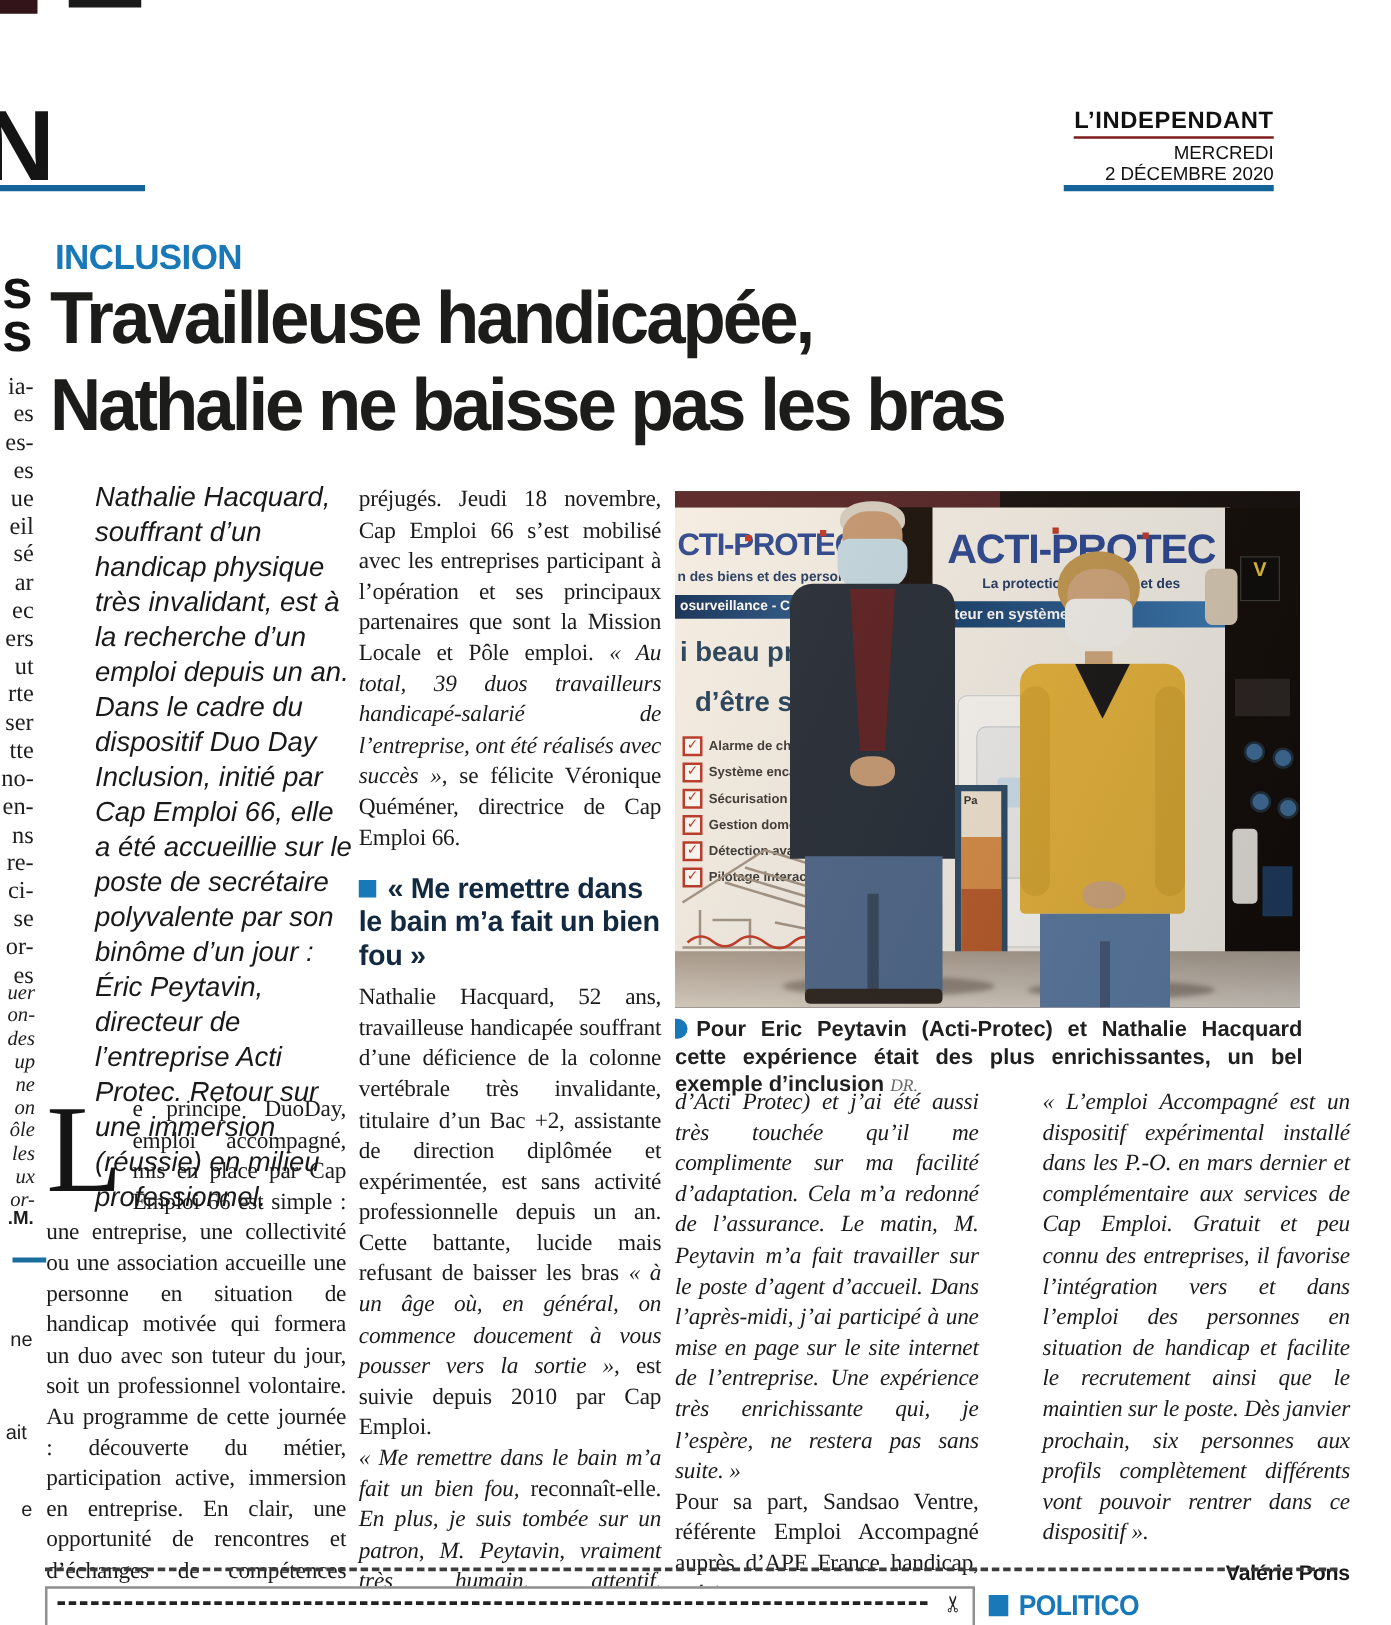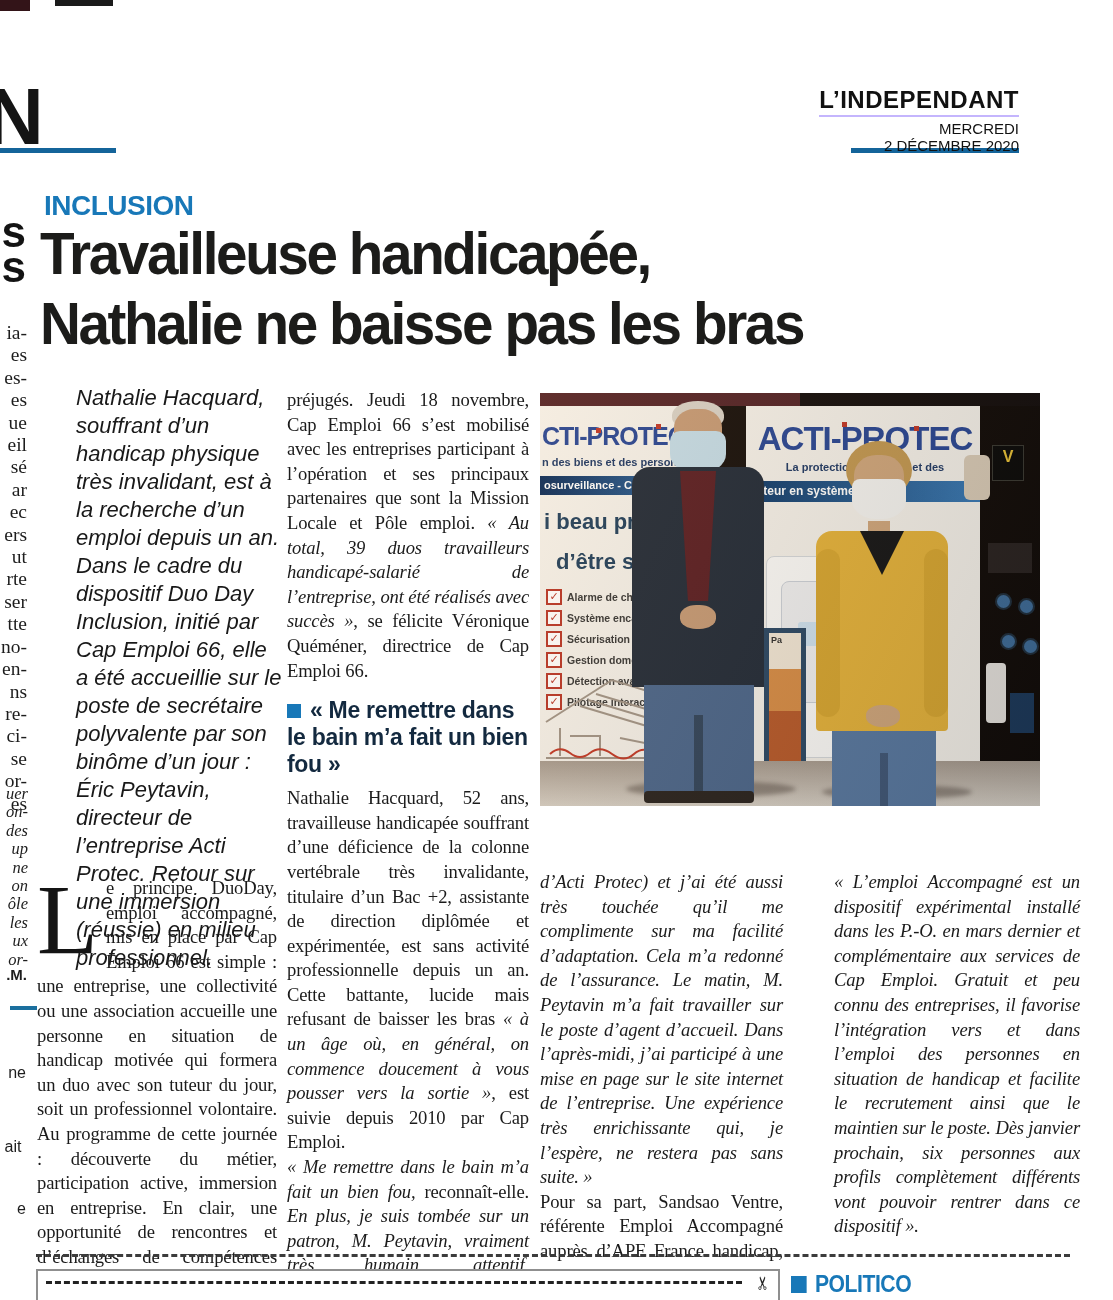--- a/index.html
+++ b/index.html
@@ -8,30 +8,30 @@
   .abs{position:absolute;}
 
   
   .mark-a{left:0;top:0;width:30px;height:11px;background:#331418;}
   .mark-b{left:55px;top:0;width:58px;height:6px;background:#1a1a1a;}
   .topleft-letter{left:-14px;top:84px;font-family:"Liberation Sans",sans-serif;font-weight:bold;
                   font-size:80px;line-height:66px;color:#141414;}
   .rule-left{left:0;top:148px;width:116px;height:5px;background:#14649a;}
   .rule-right{left:851px;top:148px;width:168px;height:5px;background:#14649a;}
   .masthead{right:94px;top:86px;text-align:right;font-family:"Liberation Sans",sans-serif;color:#111;}
-  .masthead .mh-title{display:inline-block;font-size:24px;font-weight:bold;letter-spacing:.5px;
-                      border-bottom:2px solid #c4b5fd;padding-bottom:1px;}
+  .masthead .mh-title{display:inline-block;font-size:19px;font-weight:bold;letter-spacing:.5px;
+                      border-bottom:2px solid #7f1d1d;padding-bottom:1px;}
   .masthead .mh-day{font-size:15px;margin-top:3px;}
   .masthead .mh-date{font-size:15px;}
 
   
   .frag{overflow:hidden;color:#1d1d1d;}
   .frag-bold{left:0;top:214px;width:26px;text-align:right;font-family:"Liberation Sans",sans-serif;
              font-weight:bold;font-size:44px;line-height:35px;color:#131313;}
-  .frag-roman{left:0;top:299px;width:27px;text-align:right;font-size:19.5px;line-height:22.4px;margin-top:23px;}
+  .frag-roman{left:0;top:299px;width:27px;text-align:right;font-size:19.5px;line-height:22.4px;}
   .frag-italic{left:0;top:785px;width:28px;text-align:right;font-style:italic;font-size:16.5px;line-height:18.4px;}
   .frag-initials{left:0;top:966px;width:27px;text-align:right;font-family:"Liberation Sans",sans-serif;
                  font-weight:bold;font-size:15px;}
   .frag-dash{left:10px;top:1006px;width:27px;height:4px;background:#1b6f9e;}
   .frag-t0{left:0;top:1064px;width:26px;text-align:right;font-family:"Liberation Sans",sans-serif;font-size:16px;}
   .frag-t1{left:0;top:1138px;width:26px;text-align:center;font-family:"Liberation Sans",sans-serif;font-size:16px;}
   .frag-t2{left:0;top:1200px;width:26px;text-align:right;font-family:"Liberation Sans",sans-serif;font-size:16px;}
 
   
   .kicker{left:44px;top:190px;font-family:"Liberation Sans",sans-serif;font-weight:bold;font-size:28px;
@@ -338,28 +338,32 @@
       <div class="abs wom-sweater"></div>
       <div class="abs wom-vneck"></div>
       <div class="abs wom-sleeveL"></div>
       <div class="abs wom-sleeveR"></div>
       <div class="abs wom-hands"></div>
       <div class="abs wom-jeans"></div>
       <div class="abs wom-gap"></div>
     </div>
   </div>
 
+  <div class="abs caption">
+    <span class="cap-icon"></span><span>Pour Eric Peytavin (Acti-Protec) et Nathalie Hacquard cette expérience était des plus enrichissantes, un bel exemple d’inclusion </span><span class="credit">DR.</span>
+  </div>
 
   <div class="abs bodycol colC">
     <p><span class="it">d’Acti Protec) et j’ai été aussi très touchée qu’il me complimente sur ma facilité d’adaptation. Cela m’a redonné de l’assurance. Le matin, M. Peytavin m’a fait travailler sur le poste d’agent d’accueil. Dans l’après-midi, j’ai participé à une mise en page sur le site internet de l’entreprise. Une expérience très enrichissante qui, je l’espère, ne restera pas sans suite. »</span></p>
     <p><span>Pour sa part, Sandsao Ventre, référente Emploi Accompagné auprès d’APF France handicap, précise</span></p>
   </div>
 
   <div class="abs bodycol colD">
     <p><span class="it">« L’emploi Accompagné est un dispositif expérimental installé dans les P.-O. en mars dernier et complémentaire aux services de Cap Emploi. Gratuit et peu connu des entreprises, il favorise l’intégration vers et dans l’emploi des personnes en situation de handicap et facilite le recrutement ainsi que le maintien sur le poste. Dès janvier prochain, six personnes aux profils complètement différents vont pouvoir rentrer dans ce dispositif ».</span></p>
+    <div class="byline">Valérie Pons</div>
   </div>
 
   <div class="abs cut-sep"></div>
   <div class="abs coupon">
     <div class="abs coupon-dash"></div>
     <div class="abs scissors">✂</div>
   </div>
   <div class="abs politico">
     <span class="sq"></span>
     <span>POLITICO</span>

